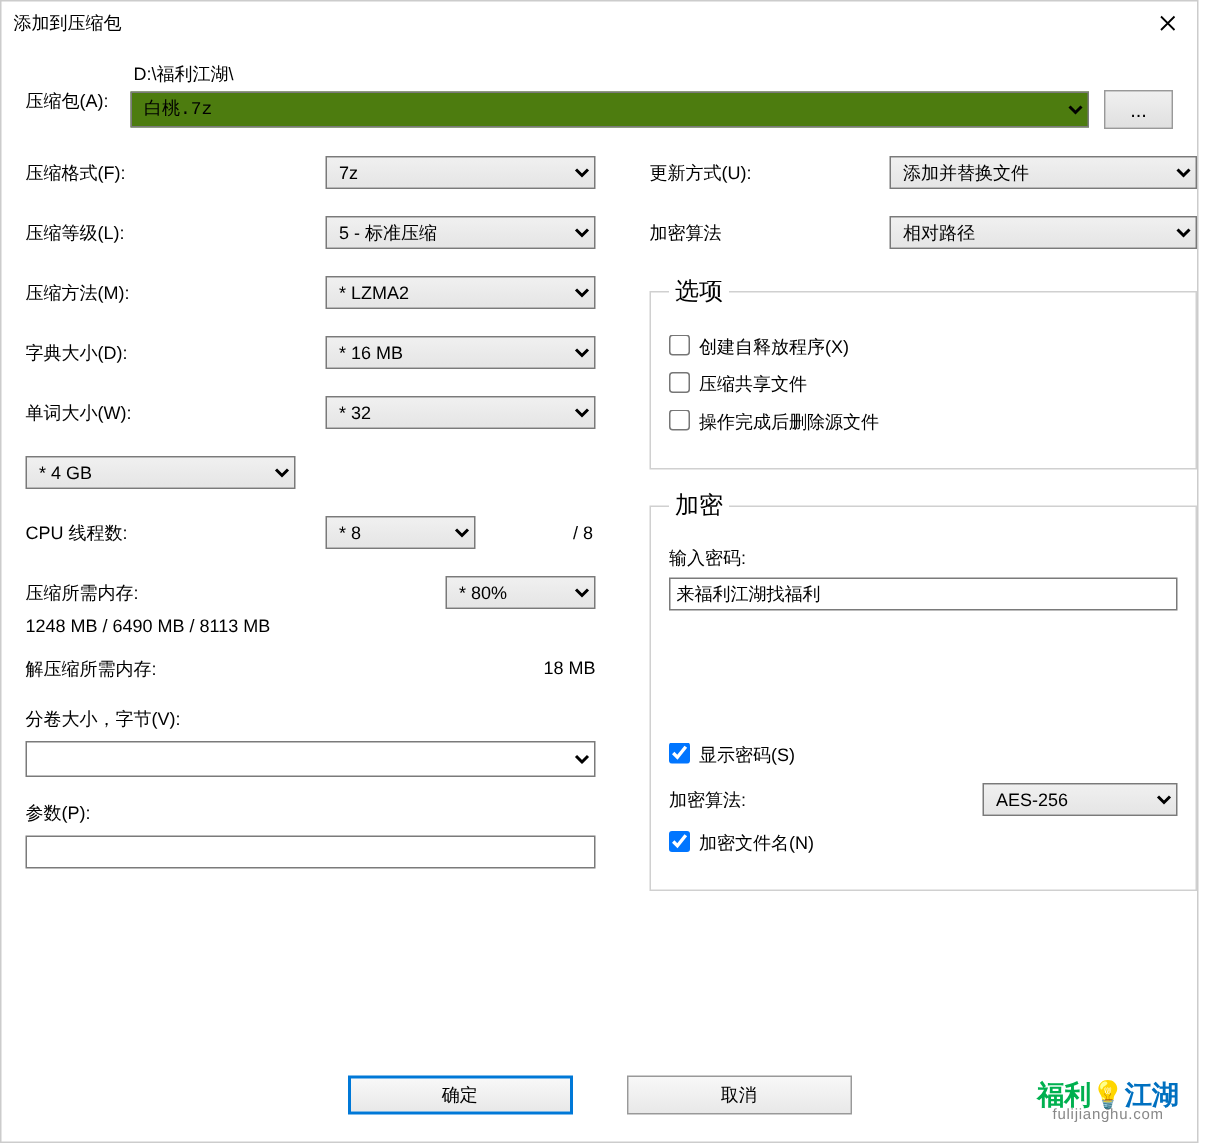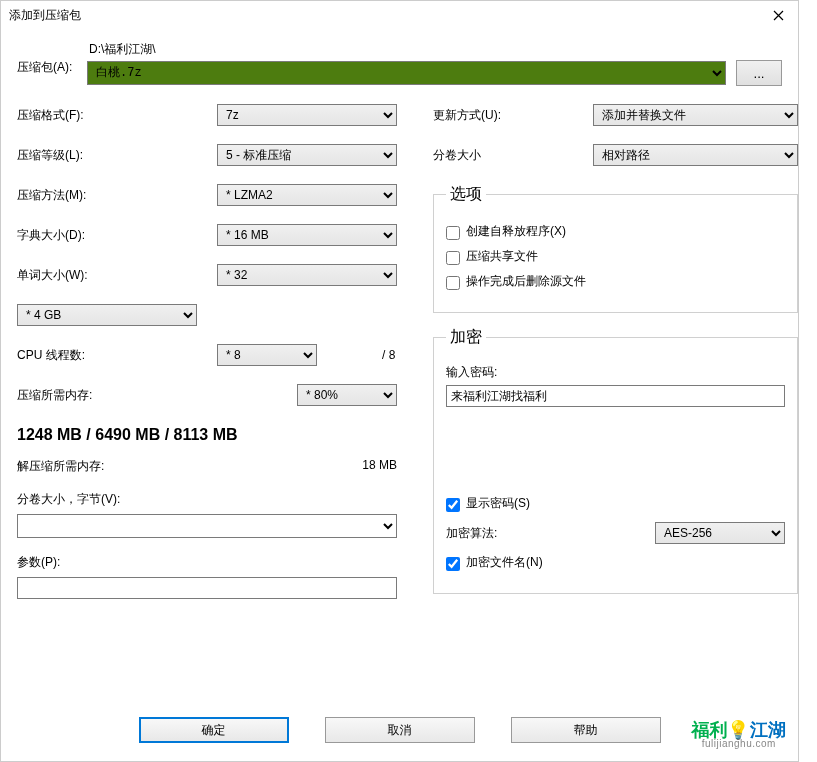--- a/index.html
+++ b/index.html
@@ -21,30 +21,30 @@
 .columns { display: flex; gap: 36px; }
 .col-left { width: 380px; }
 .col-right { flex: 1; }
 .form-row { display: flex; align-items: center; margin-bottom: 18px; }
 .form-row .lbl { width: 200px; }
 .sel-std { width: 180px; height: 22px; }
 .sel-sm { width: 100px; height: 22px; }
 .threads-row { display: flex; align-items: center; gap: 10px; }
 .mem-block { margin-bottom: 14px; }
 .mem-row { display: flex; justify-content: space-between; align-items: center; }
-.mem-info { font-size: 16px; margin-top: 20px; font-weight: bold; }
+.mem-info { font-size: 12px; margin-top: 4px; }
 .decomp-row { display: flex; justify-content: space-between; margin-bottom: 16px; }
 .volsize-sel { width: 380px; height: 24px; background: #fff; margin-top: 6px; }
 .params-input { width: 380px; height: 24px; margin-top: 6px; }
 .right-row { display: flex; align-items: center; margin-bottom: 18px; }
 .right-row .lbl { width: 160px; }
 .sel-right { width: 205px; height: 22px; }
 fieldset { border: 1px solid #d0d0d0; padding: 10px 12px 14px; margin-bottom: 14px; }
 legend { padding: 0 4px; font-size: 16px; }
-.chk-row { display: flex; align-items: flex-end; gap: 6px; margin: 8px 0; }
+.chk-row { display: flex; align-items: flex-start; gap: 6px; margin: 8px 0; }
 .chk-row input[type=checkbox] { width: 14px; height: 14px; }
 .pwd-label { margin: 6px 0 4px; }
 .pwd-input { width: 100%; height: 24px; border: 1px solid #0078d7; }
 .gap20 { height: 80px; }
 .enc-row { display: flex; align-items: center; justify-content: space-between; margin: 10px 0; }
 .sel-enc { width: 130px; height: 22px; }
 .bottom-bar { position: absolute; bottom: 18px; left: 0; right: 0; display: flex; justify-content: center; gap: 36px; align-items: center; padding: 0 16px; }
 .btn { width: 150px; height: 26px; border: 1px solid #999; background: linear-gradient(#f8f8f8, #e8e8e8); font-family: inherit; font-size: 12px; cursor: pointer; }
 .btn-primary { border: 2px solid #0078d7; }
 .watermark { position: absolute; right: 12px; bottom: 12px; text-align: center; line-height: 1; }
@@ -130,21 +130,21 @@
         <div>参数(P):</div>
         <input type="text" class="params-input" style="">
       </div>
 
       <div class="col-right">
         <div class="right-row">
             <span class="lbl">更新方式(U):</span>
             <select class="sel-right"><option>添加并替换文件</option></select>
           </div>
         <div class="right-row">
-            <span class="lbl">分卷大小</span>
+            <span class="lbl">加密算法</span>
             <select class="sel-right"><option>相对路径</option></select>
           </div>
 
         <fieldset>
           <legend>选项</legend>
           <label class="chk-row">
               <input type="checkbox" style="">
               <span>创建自释放程序(X)</span>
             </label>
           <label class="chk-row">
@@ -175,21 +175,20 @@
               <span>加密文件名(N)</span>
             </label>
         </fieldset>
       </div>
     </div>
   </div>
 
   <div class="bottom-bar">
     <button class="btn btn-primary">确定</button>
     <button class="btn">取消</button>
-    <button class="btn">帮助</button>
   </div>
 
   <div class="watermark">
     <div class="wm-main">
       <span class="wm-fu">福利</span><span class="wm-dot">💡</span><span class="wm-jh">江湖</span>
     </div>
     <div class="wm-sub">fulijianghu.com</div>
   </div>
 </div>
 

